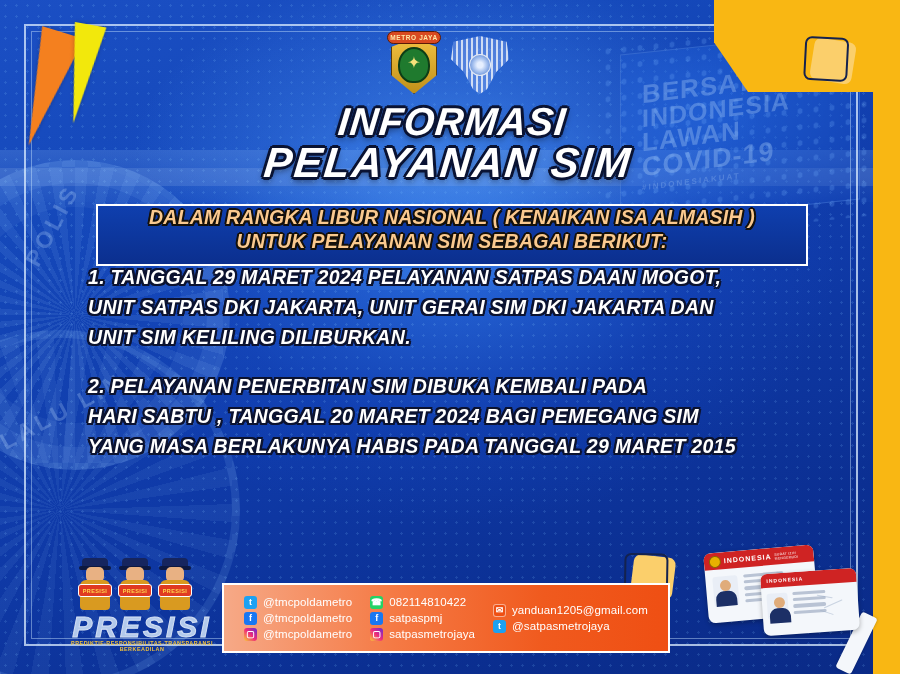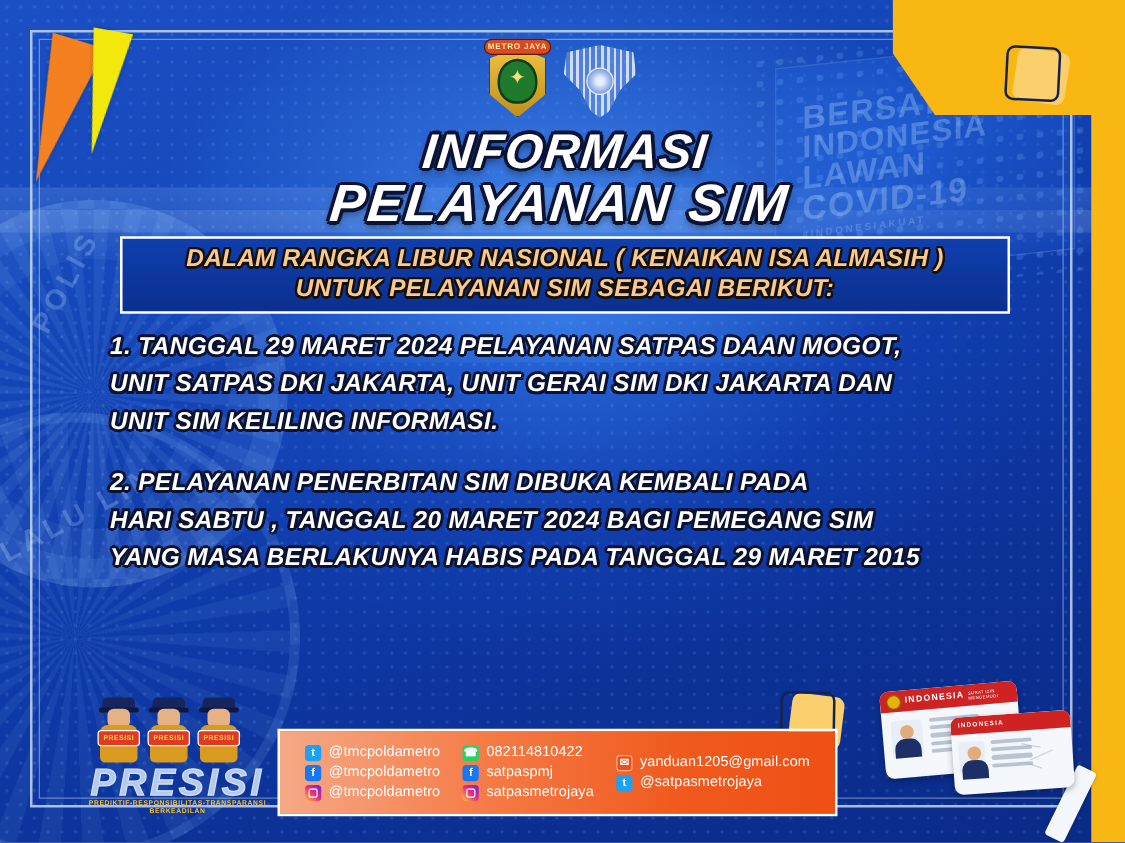--- a/index.html
+++ b/index.html
@@ -215,24 +215,24 @@
     font-style:italic;
     text-shadow:
       3px 0 0 #0a1333, -3px 0 0 #0a1333, 0 3px 0 #0a1333, 0 -3px 0 #0a1333,
       2px 2px 0 #0a1333, -2px 2px 0 #0a1333, 2px -2px 0 #0a1333, -2px -2px 0 #0a1333,
       0 4px 7px rgba(0,0,0,.55);
     transform:skewX(-6deg);
   }
   .title .l2 { font-size:42px; letter-spacing:2px; }
   
   .banner {
-    position:absolute; left:96px; top:189px; width:712px; height:62px;
+    position:absolute; left:96px; top:204px; width:712px; height:62px;
     background:linear-gradient(180deg,#0f3fae 0%, #0b2f8e 100%);
     border:2.5px solid #ffffff;
-    display:flex; flex-direction:column; align-items:center; justify-content:center;
+    display:flex; flex-direction:column; align-items:center; 
   }
   .banner div {
     color:#fac98f;
     font-weight:bold;
     font-size:19.5px;
     letter-spacing:.2px;
     line-height:1.22;
     font-style:italic;
     white-space:nowrap;
     text-shadow:
@@ -428,21 +428,21 @@
 
   <div class="banner">
     <div>DALAM RANGKA LIBUR NASIONAL ( KENAIKAN ISA ALMASIH )</div>
     <div>UNTUK PELAYANAN SIM SEBAGAI BERIKUT:</div>
   </div>
 
   <div class="body-block">
     <div class="para p1">
       <div>1. TANGGAL 29 MARET 2024 PELAYANAN SATPAS DAAN MOGOT,</div>
       <div>UNIT SATPAS DKI JAKARTA, UNIT GERAI SIM DKI JAKARTA DAN</div>
-      <div>UNIT SIM KELILING INFORMASI.</div>
+      <div>UNIT SIM KELILING DILIBURKAN.</div>
     </div>
     <div class="para p2">
       <div>2. PELAYANAN PENERBITAN SIM DIBUKA KEMBALI PADA</div>
       <div>HARI SABTU , TANGGAL 20 MARET 2024 BAGI PEMEGANG SIM</div>
       <div>YANG MASA BERLAKUNYA HABIS PADA TANGGAL 29 MARET 2015</div>
     </div>
   </div>
 
   <div class="presisi">
     <div class="cops">

